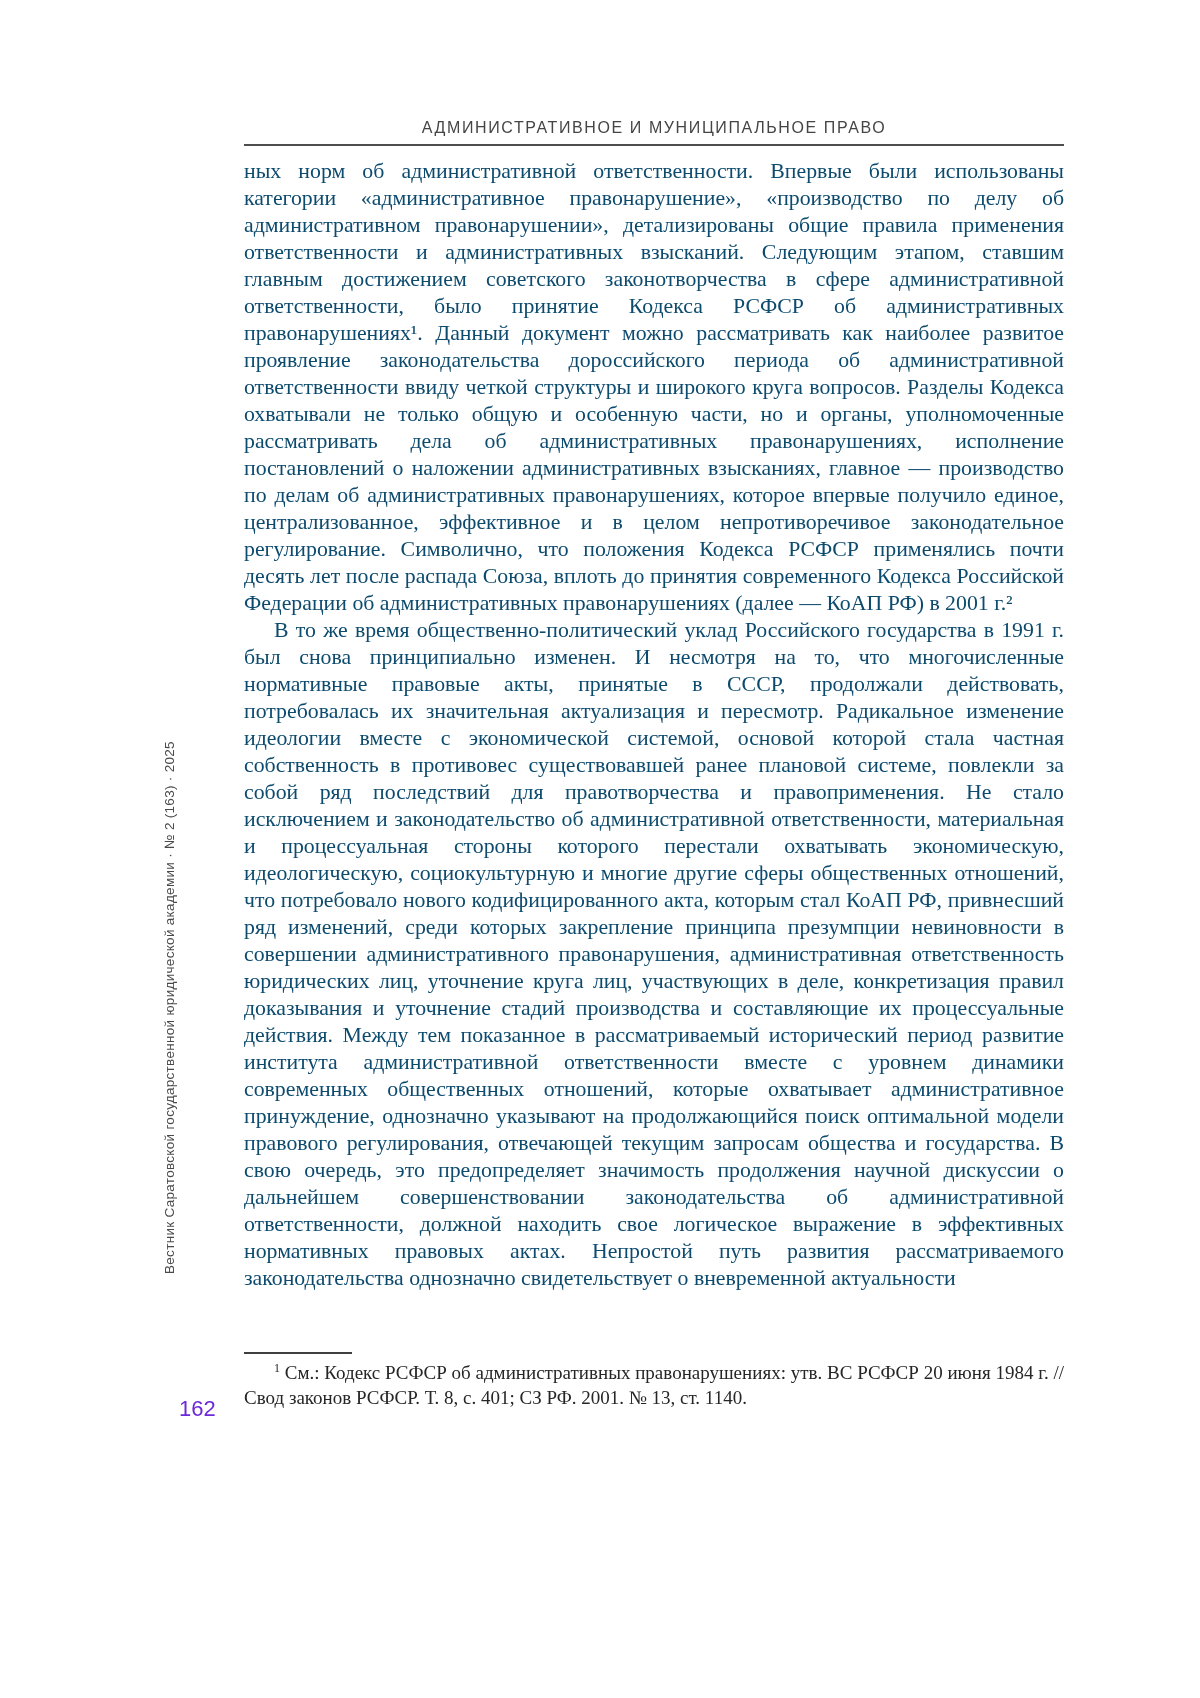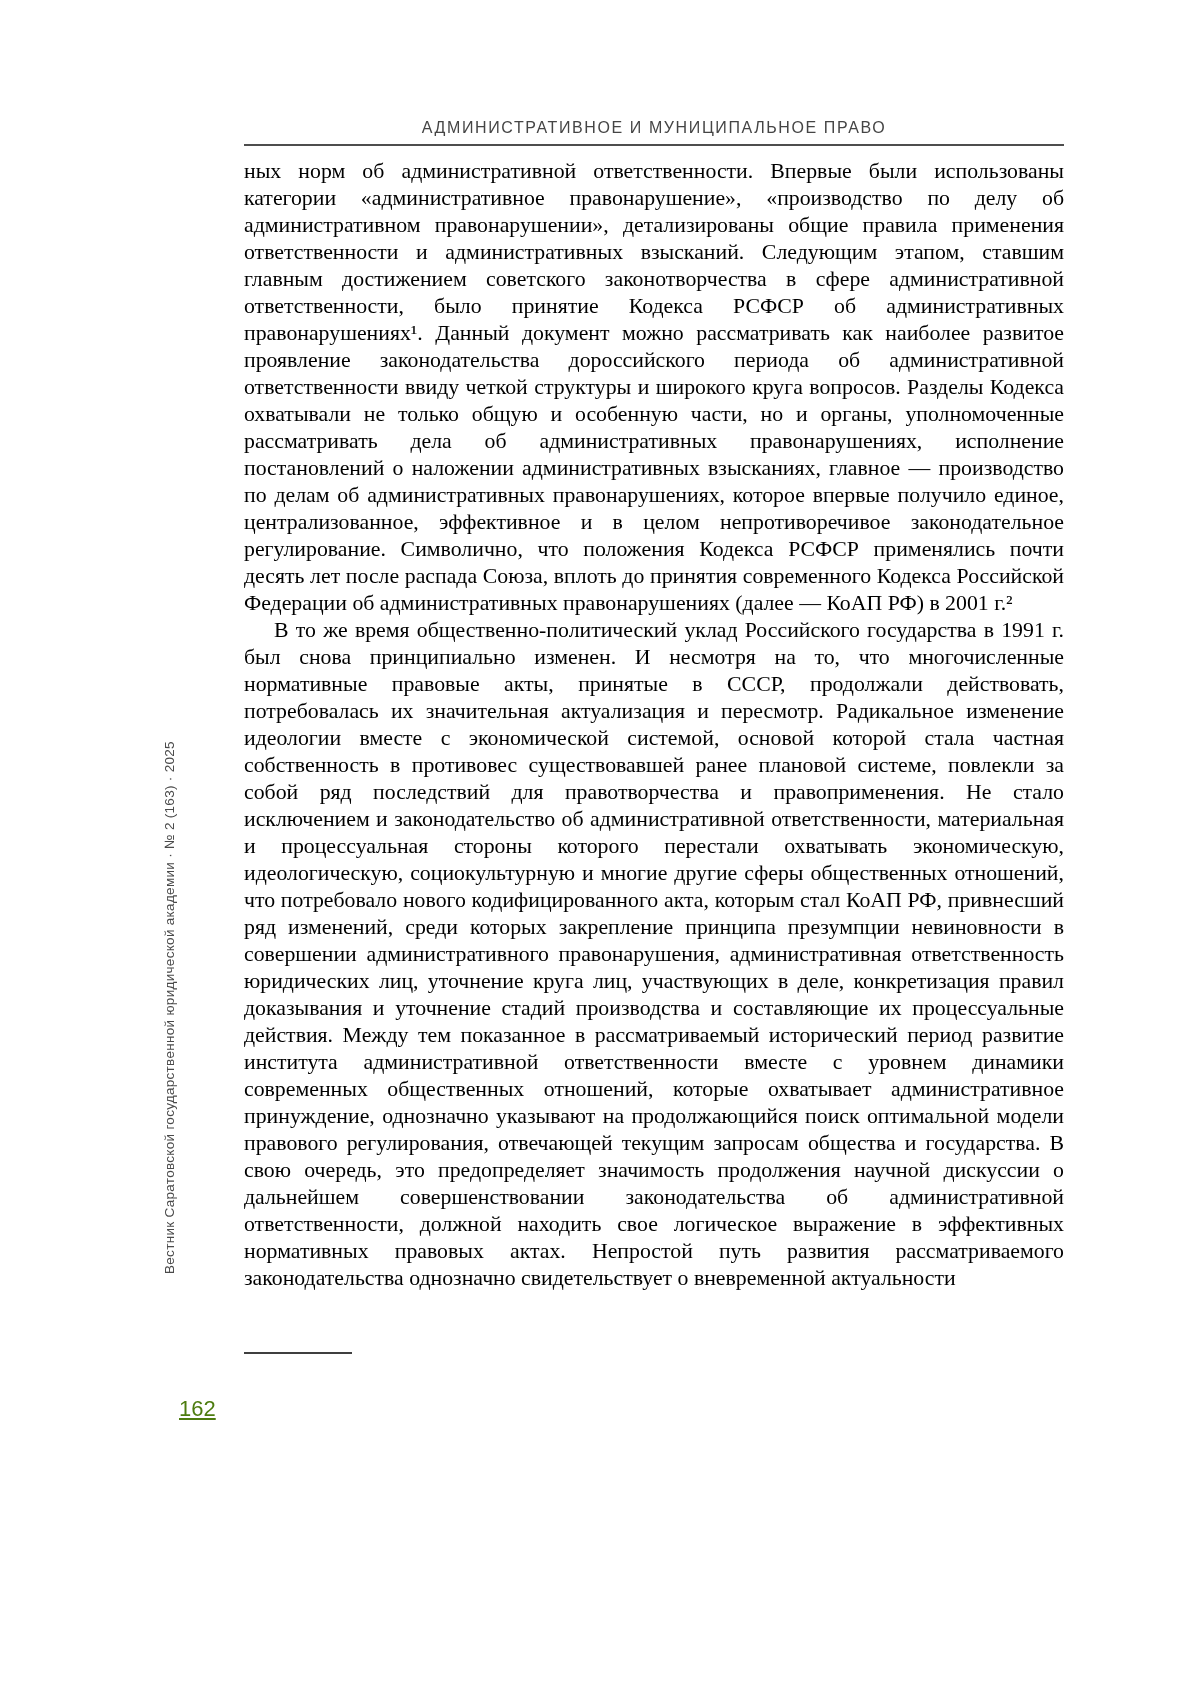--- a/index.html
+++ b/index.html
@@ -31,21 +31,21 @@
     height: 0;
   }
   .body-text {
     position: absolute;
     top: 158px;
     left: 244px;
     width: 820px;
     font-size: 21.8px;
     line-height: 27px;
     text-align: justify;
-    color: #000000;
+    color: #0c4a6e;
   }
   .body-text p { margin: 0; }
   .body-text p.indent { text-indent: 30px; }
   .footnotes {
     position: absolute;
     top: 1352px;
     left: 244px;
     width: 820px;
     color: #262626;
   }
@@ -82,40 +82,40 @@
     font-size: 13.5px;
     letter-spacing: 0.3px;
     color: #4a4a4a;
   }
   .page-number {
     position: absolute;
     left: 179px;
     top: 1396px;
     font-family: "Liberation Sans", sans-serif;
     font-size: 22px;
-    color: #4d7c0f;
-    text-decoration: underline;
+    color: #6d28d9;
   }
 </style>
 </head>
 <body>
 
 <div class="page">
 
   <div class="running-head">АДМИНИСТРАТИВНОЕ И МУНИЦИПАЛЬНОЕ ПРАВО</div>
 
   <div class="head-rule"></div>
 
   <div class="body-text">
     <p class="no-indent">ных норм об административной ответственности. Впервые были использованы категории «административное правонарушение», «производство по делу об административном правонарушении», детализированы общие правила применения ответственности и административных взысканий. Следующим этапом, ставшим главным достижением советского законотворчества в сфере административной ответственности, было принятие Кодекса РСФСР об административных правонарушениях¹. Данный документ можно рассматривать как наиболее развитое проявление законодательства дороссийского периода об административной ответственности ввиду четкой структуры и широкого круга вопросов. Разделы Кодекса охватывали не только общую и особенную части, но и органы, уполномоченные рассматривать дела об административных правонарушениях, исполнение постановлений о наложении административных взысканиях, главное — производство по делам об административных правонарушениях, которое впервые получило единое, централизованное, эффективное и в целом непротиворечивое законодательное регулирование. Символично, что положения Кодекса РСФСР применялись почти десять лет после распада Союза, вплоть до принятия современного Кодекса Российской Федерации об административных правонарушениях (далее — КоАП РФ) в 2001 г.²</p>
     <p class="indent">В то же время общественно-политический уклад Российского государства в 1991 г. был снова принципиально изменен. И несмотря на то, что многочисленные нормативные правовые акты, принятые в СССР, продолжали действовать, потребовалась их значительная актуализация и пересмотр. Радикальное изменение идеологии вместе с экономической системой, основой которой стала частная собственность в противовес существовавшей ранее плановой системе, повлекли за собой ряд последствий для правотворчества и правоприменения. Не стало исключением и законодательство об административной ответственности, материальная и процессуальная стороны которого перестали охватывать экономическую, идеологическую, социокультурную и многие другие сферы общественных отношений, что потребовало нового кодифицированного акта, которым стал КоАП РФ, привнесший ряд изменений, среди которых закрепление принципа презумпции невиновности в совершении административного правонарушения, административная ответственность юридических лиц, уточнение круга лиц, участвующих в деле, конкретизация правил доказывания и уточнение стадий производства и составляющие их процессуальные действия. Между тем показанное в рассматриваемый исторический период развитие института административной ответственности вместе с уровнем динамики современных общественных отношений, которые охватывает административное принуждение, однозначно указывают на продолжающийся поиск оптимальной модели правового регулирования, отвечающей текущим запросам общества и государства. В свою очередь, это предопределяет значимость продолжения научной дискуссии о дальнейшем совершенствовании законодательства об административной ответственности, должной находить свое логическое выражение в эффективных нормативных правовых актах. Непростой путь развития рассматриваемого законодательства однозначно свидетельствует о вневременной актуальности</p>
   </div>
 
   <div class="footnotes">
     <div class="footnote-rule"></div>
+    <p class="footnote"><sup>1</sup><span> См.: Кодекс РСФСР об административных правонарушениях: утв. ВС РСФСР 20 июня 1984 г. // Свод законов РСФСР. Т. 8, с. 401; СЗ РФ. 2001. № 13, ст. 1140.</span></p>
   </div>
 
   <div class="sidebar-wrap">
     <span class="sidebar-text">Вестник Саратовской государственной юридической академии · № 2 (163) · 2025</span>
   </div>
 
   <div class="page-number">162</div>
 
 </div>
 

